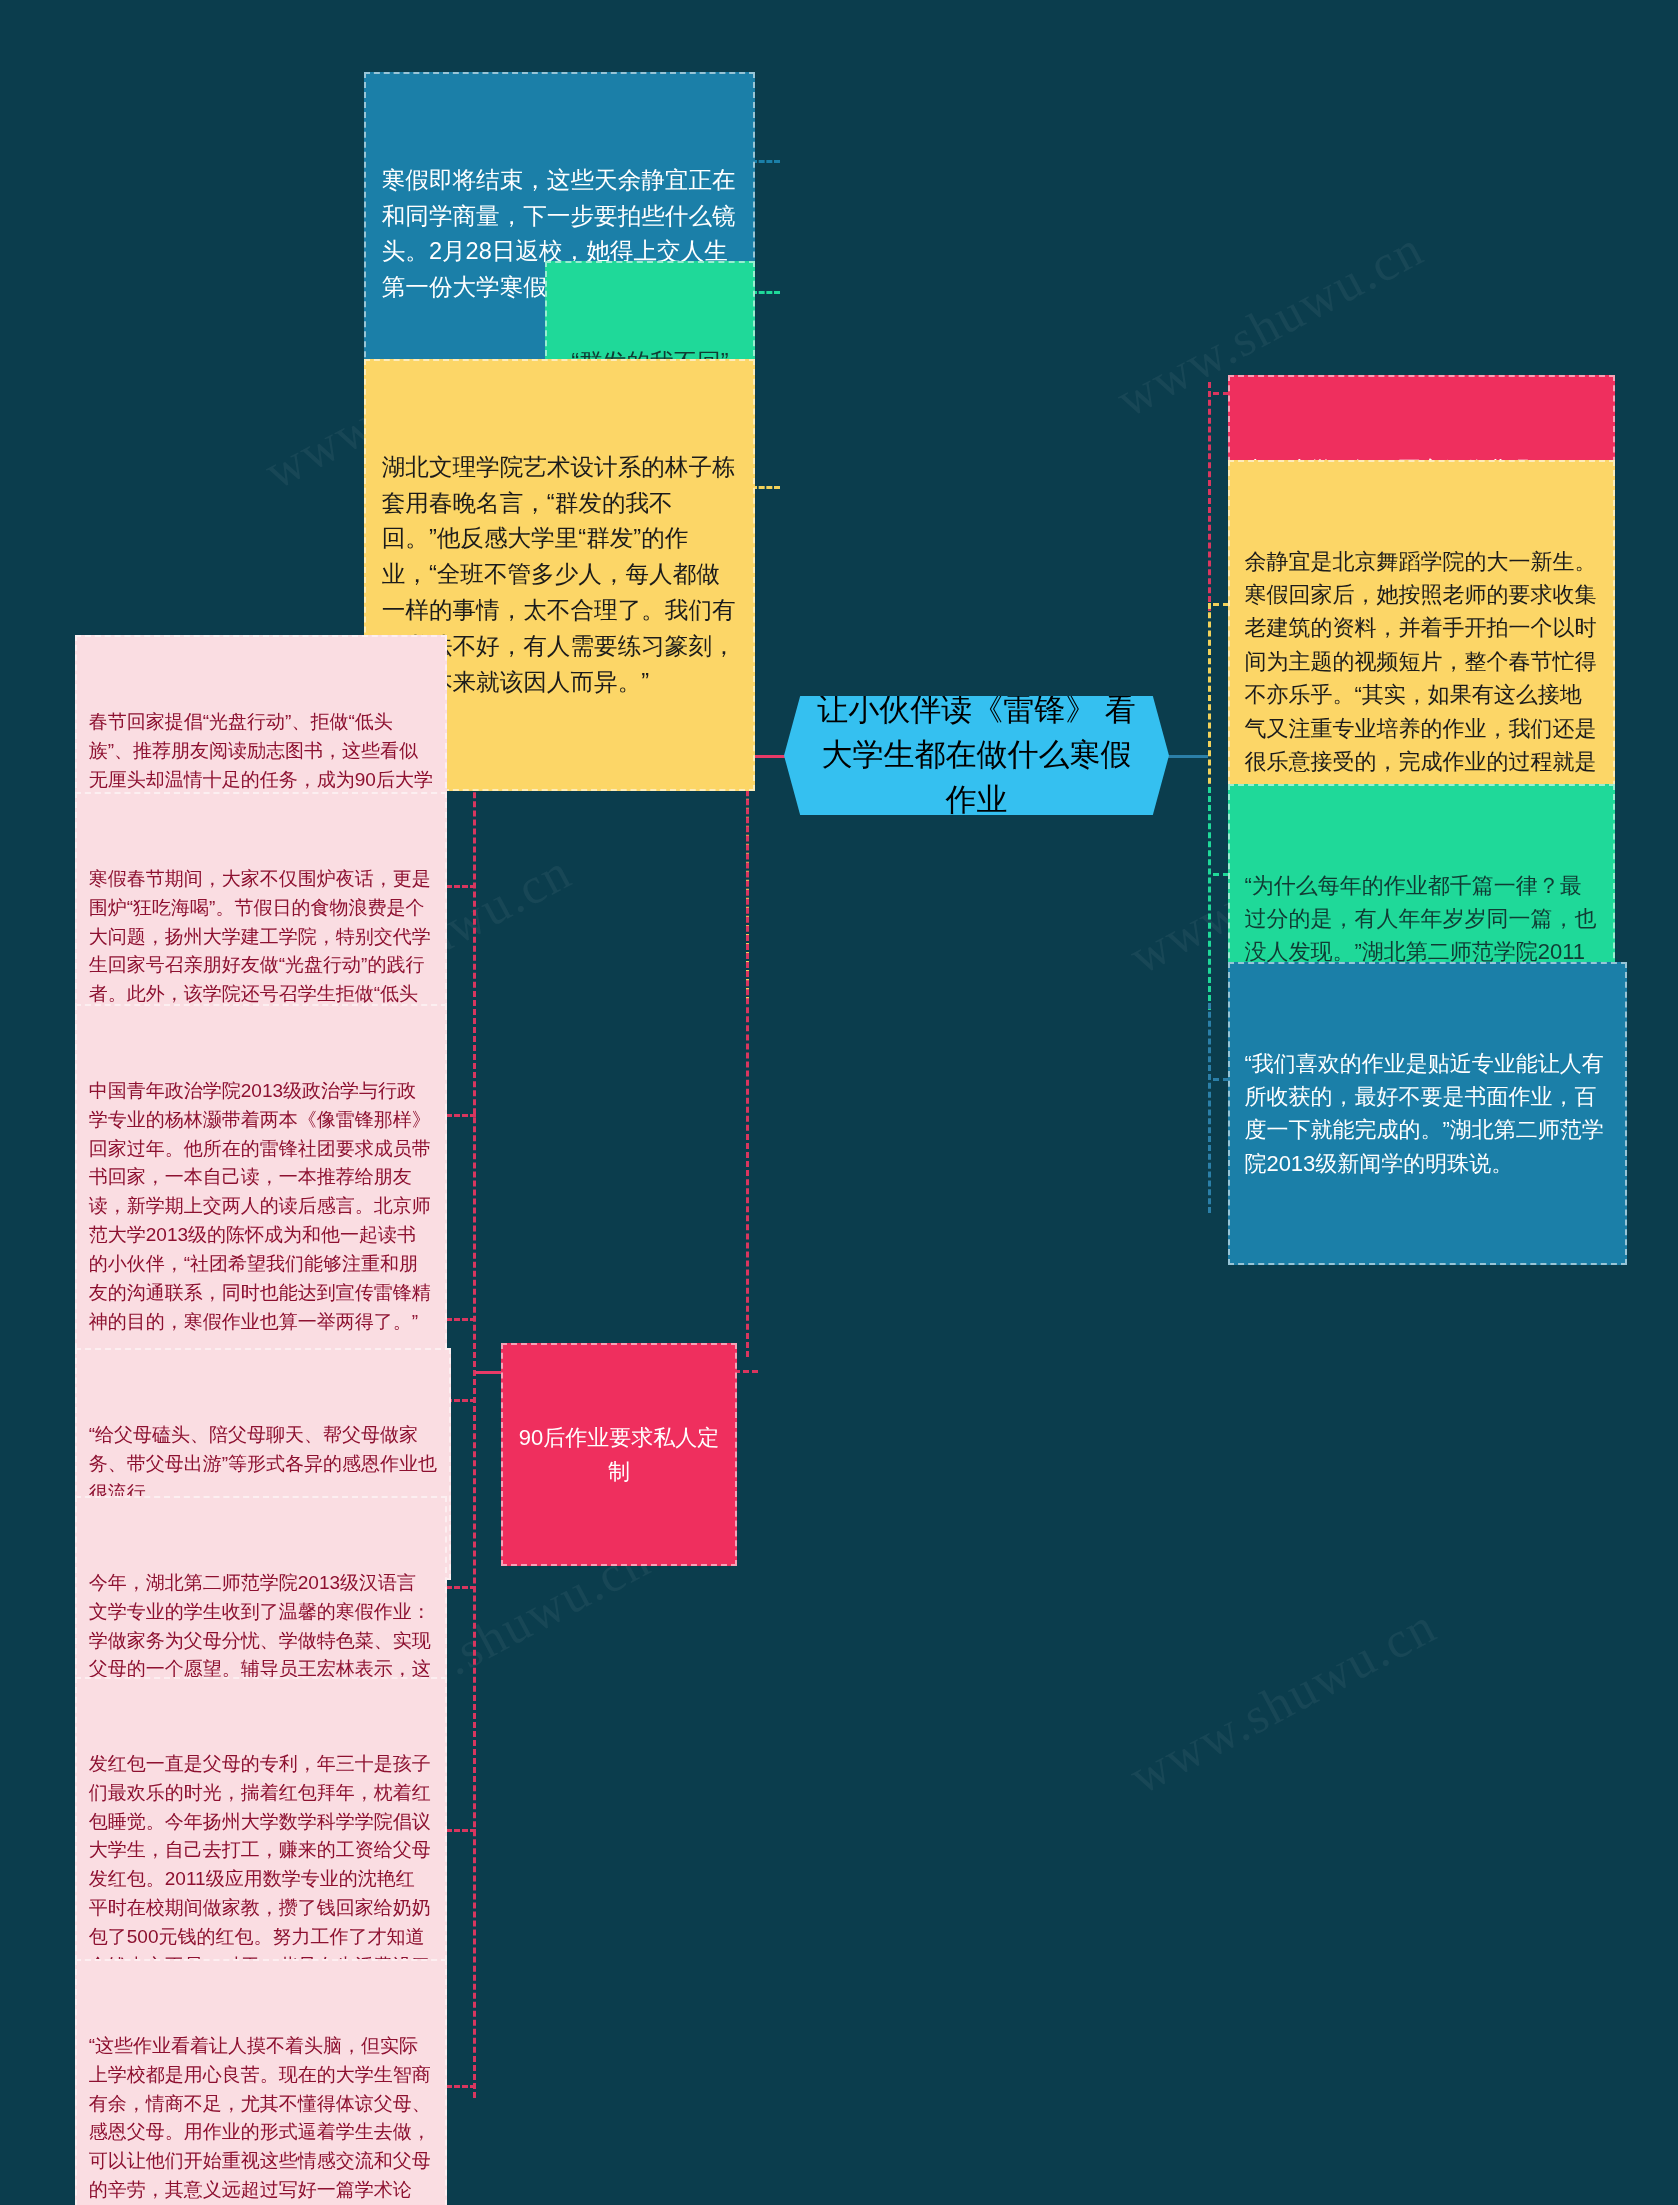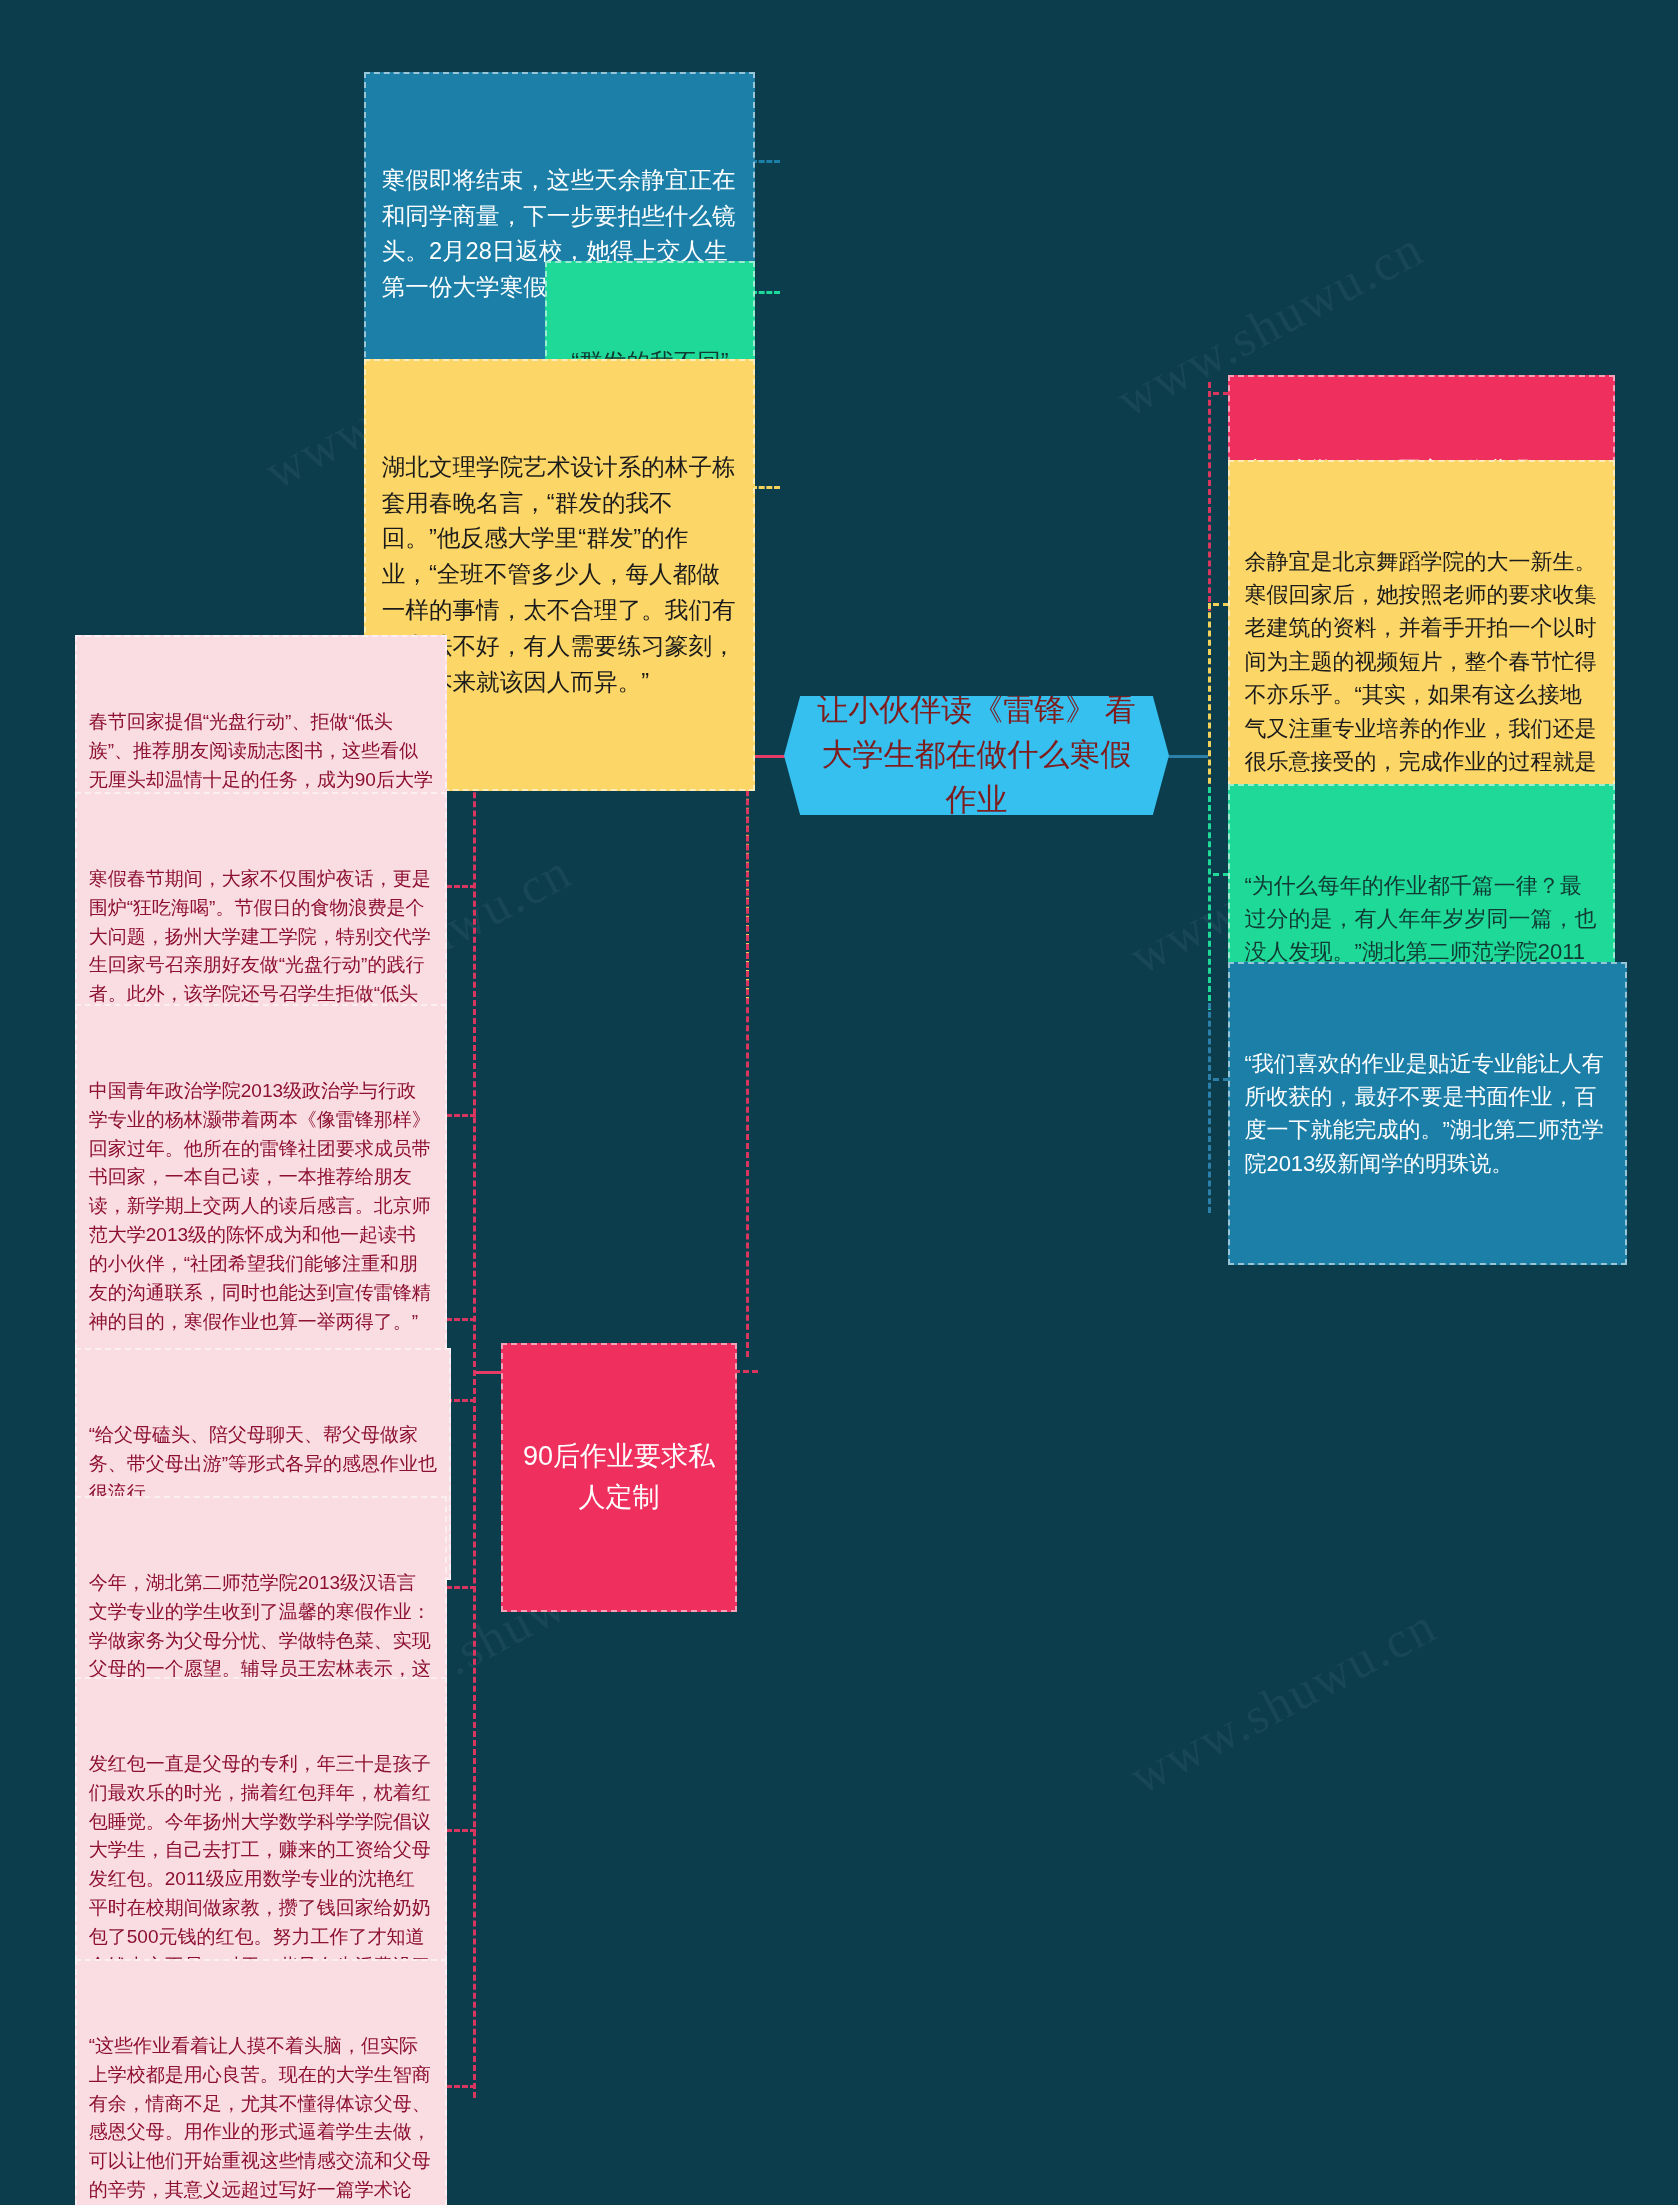--- a/index.html
+++ b/index.html
@@ -27,21 +27,21 @@
   .c-blue      {background:#1b7fa8;color:#ffffff;}
   .c-green     {background:#1fd999;color:#103b33;}
   .c-yellow    {background:#fcd667;color:#1b1b1b;}
   .c-crimson   {background:#ef2f5e;color:#ffffff;}
   .c-pink      {background:#fadde2;color:#8d1030;}
 
   
   .hex{
     position:absolute;
     background:#35c0f0;
-    color:#7f1d1d;
+    color:#000000;
     display:flex;align-items:center;justify-content:center;
     text-align:center;
     box-sizing:border-box;
     clip-path:polygon(4.2% 0%,95.8% 0%,100% 50%,95.8% 100%,4.2% 100%,0% 50%);
     line-height:1.45;
   }
 
   
   .vline{position:absolute;width:0;border-left:3.3px dashed;}
   .hline{position:absolute;height:0;border-top:3.3px dashed;}
@@ -133,21 +133,21 @@
   </div>
 
   <div class="node c-green" style="left:1228px;top:784px;width:387px;padding:15.7px 14.4px;font-size:22px;">
     <span class="txt">“为什么每年的作业都千篇一律？最过分的是，有人年年岁岁同一篇，也没人发现。”湖北第二师范学院2011级的程娇发出疑问。</span>
   </div>
 
   <div class="node c-blue" style="left:1228px;top:962px;width:399px;padding:15.7px 14.4px;font-size:22px;">
     <span class="txt">“我们喜欢的作业是贴近专业能让人有所收获的，最好不要是书面作业，百度一下就能完成的。”湖北第二师范学院2013级新闻学的明珠说。</span>
   </div>
 
-  <div class="node c-crimson" style="left:501px;top:1343px;width:236px;padding:9.2px 11.8px;font-size:27px;text-align:center;">
+  <div class="node c-crimson" style="left:501px;top:1343px;width:236px;padding:9.2px 11.8px;font-size:22px;text-align:center;">
     <span class="txt">90后作业要求私人定制</span>
   </div>
 
   <div class="node c-pink" style="left:244px;top:1301px;width:203px;padding:7.9px 10.5px;font-size:19.7px;text-align:center;">
     <span class="txt">今年过年给父母发红包</span>
   </div>
 
   <div class="node c-pink" style="left:75px;top:635px;width:372px;padding:13px 11.8px;font-size:19px;">
     <span class="txt">春节回家提倡“光盘行动”、拒做“低头族”、推荐朋友阅读励志图书，这些看似无厘头却温情十足的任务，成为90后大学生的新型寒假作业。</span>
   </div>

